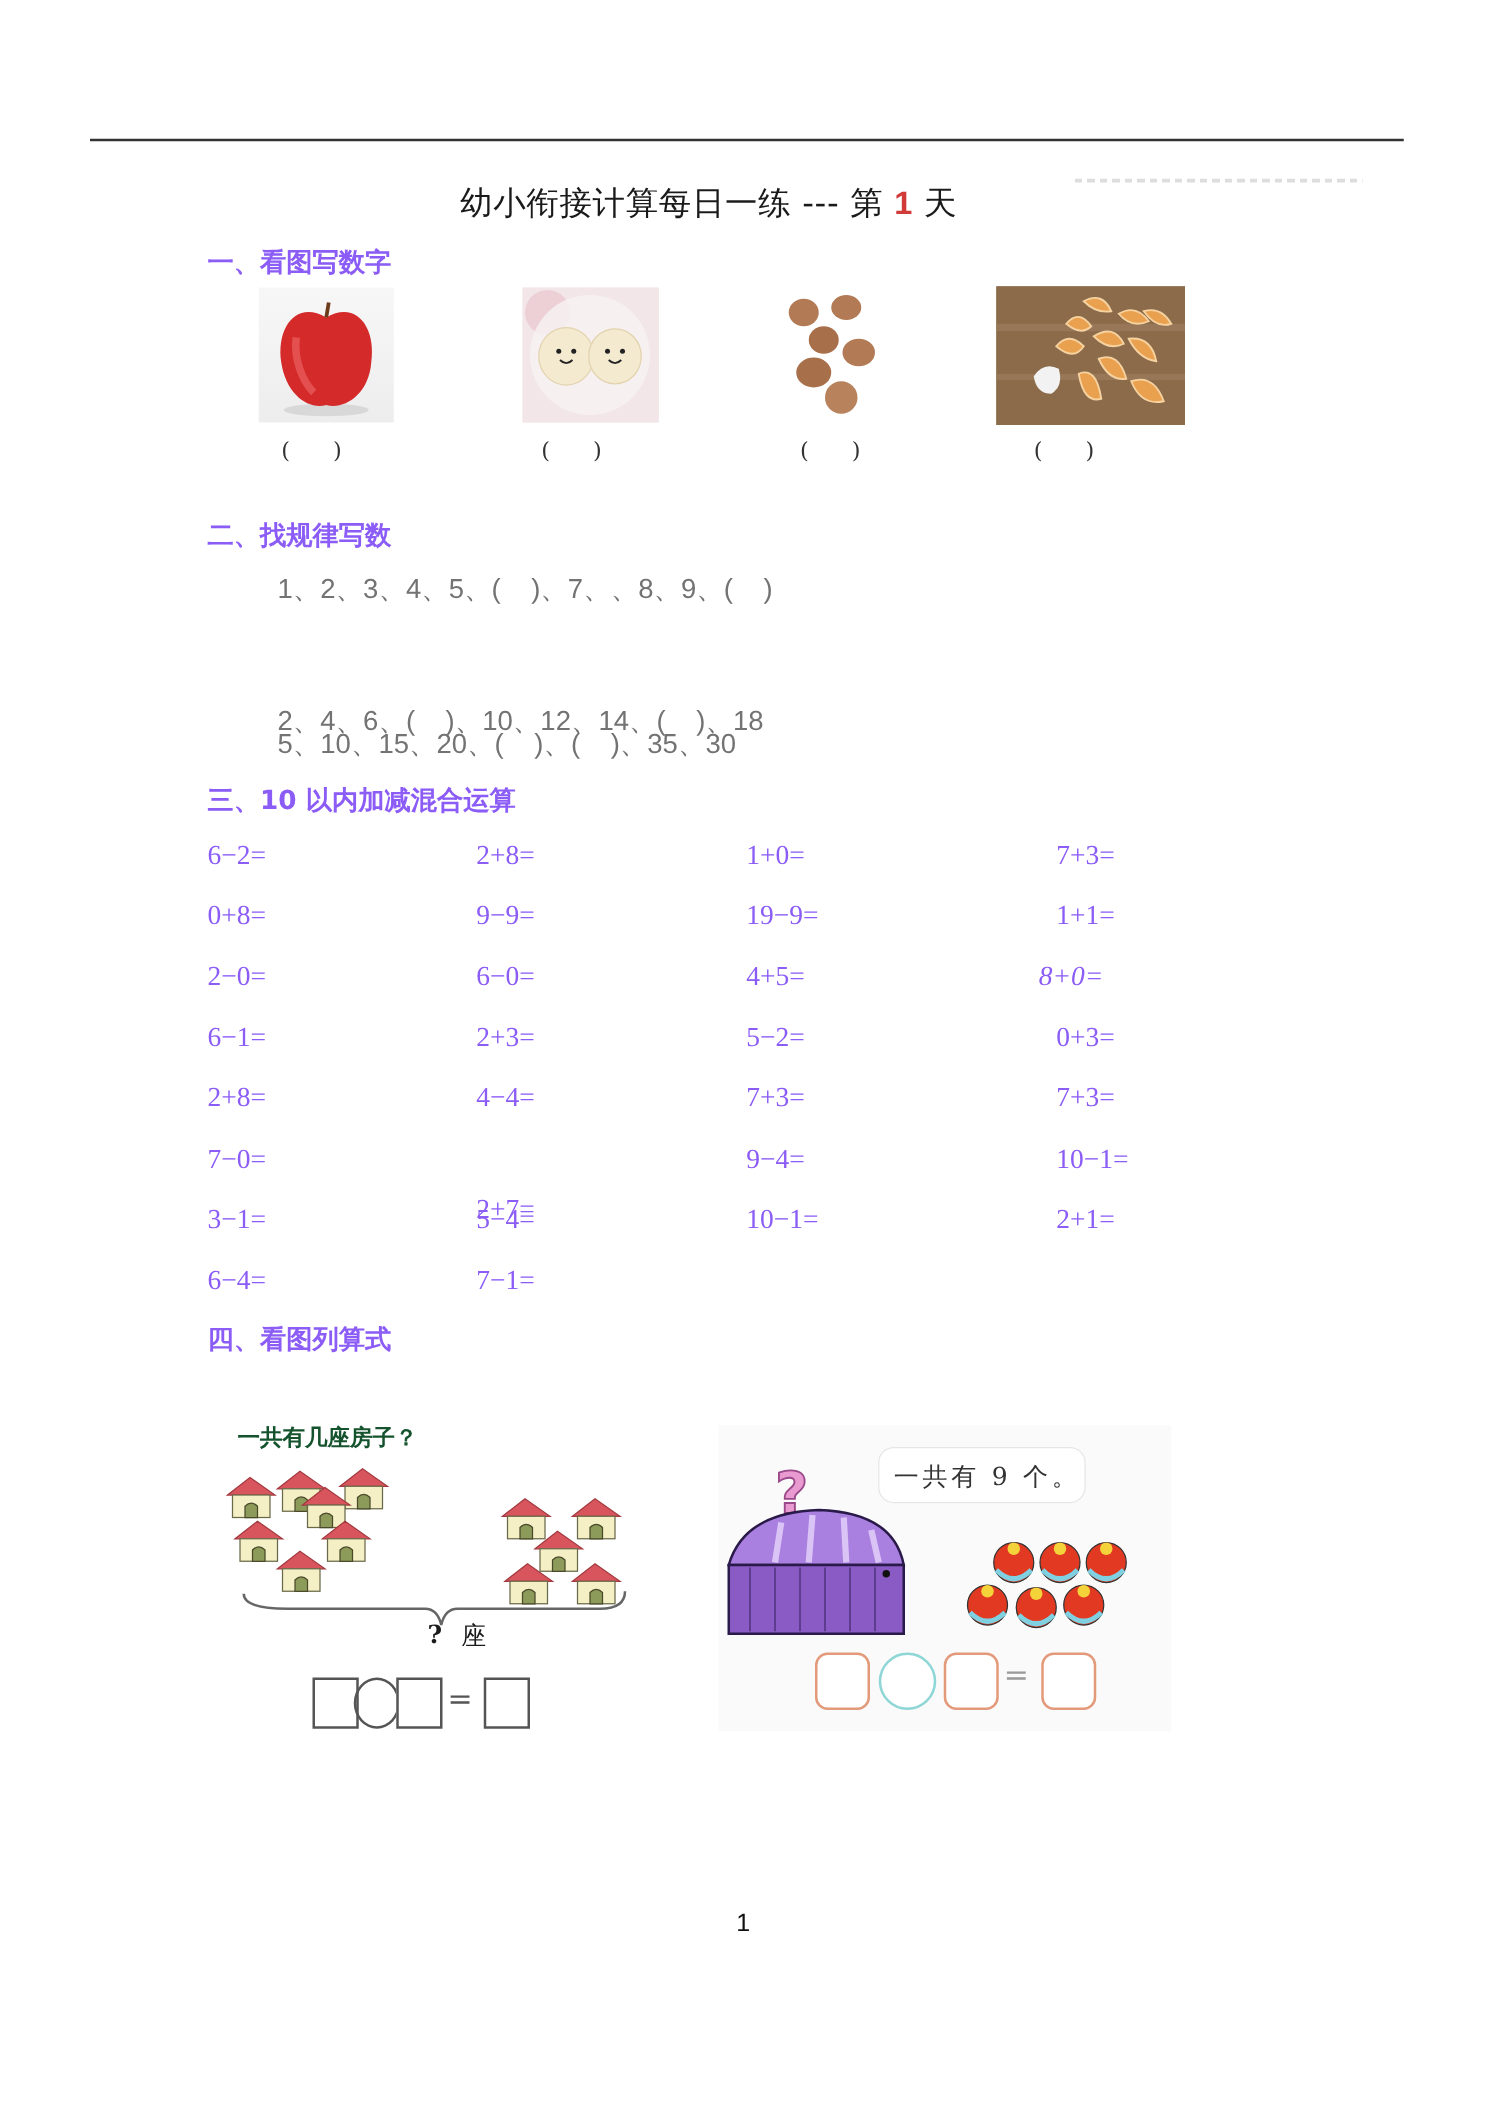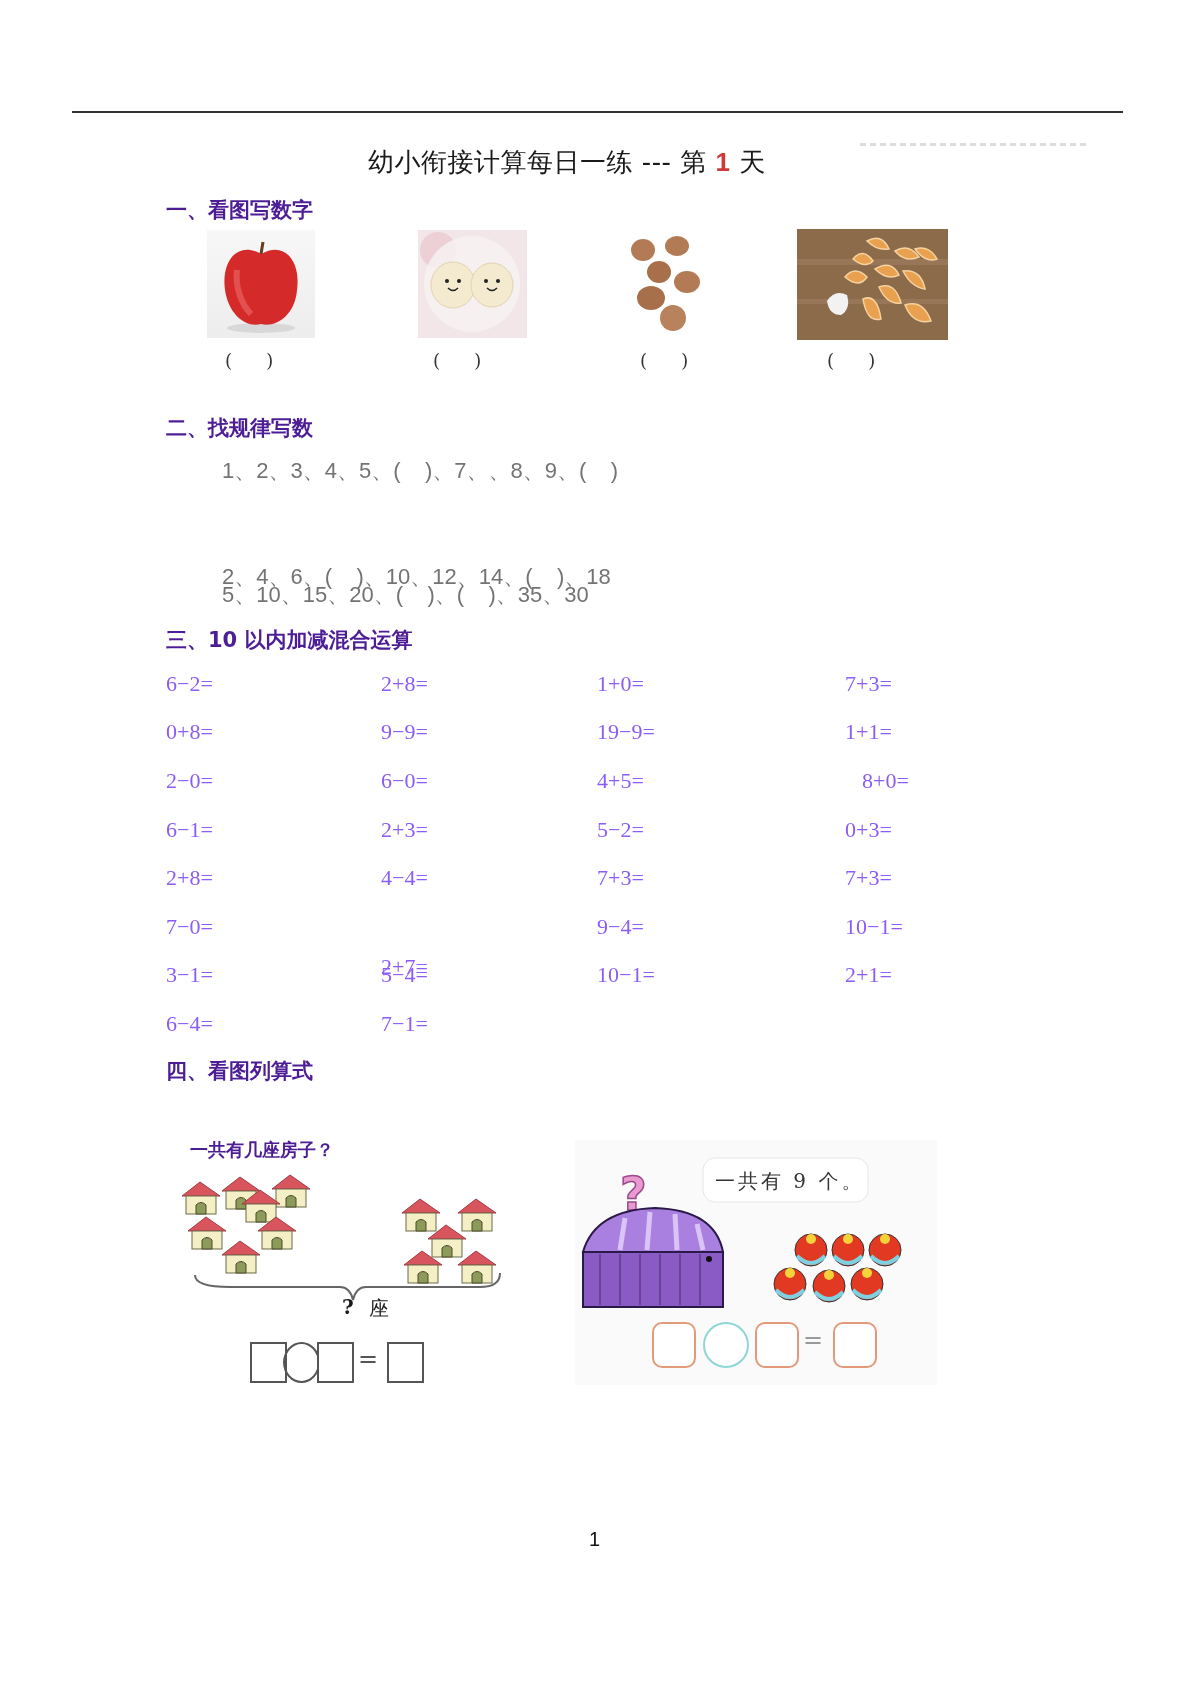--- a/index.html
+++ b/index.html
@@ -4,26 +4,26 @@
 <style>
   html, body { margin:0; padding:0; background:#ffffff; }
   body { width:1191px; height:1684px; position:relative; overflow:hidden;
          font-family:"DejaVu Sans", "Liberation Sans", sans-serif; color:#1a1a1a; }
   .abs { position:absolute; }
   .top-rule { left:72px; top:111px; width:1051px; height:2px; background:#333; }
   .faint-mark { left:860px; top:143px; width:230px; height:3px;
     background:repeating-linear-gradient(90deg,#cfcfcf 0 6px,transparent 6px 10px); opacity:.7; }
   .title { left:368px; top:145px; font-size:26px; letter-spacing:0.5px; white-space:nowrap; color:#1a1a1a; }
   .title .day { color:#d23a3a; font-weight:bold; font-family:"Liberation Sans", sans-serif; }
-  .section-h { font-size:21px; font-weight:bold; white-space:nowrap; color:#4c1d95; }
+  .section-h { font-size:21px; font-weight:bold; white-space:nowrap; color:#8b5cf6; }
   .pic { position:absolute; overflow:hidden; }
   .paren { position:absolute; font-size:18px; color:#333; white-space:pre; font-family:"DejaVu Serif", serif; }
   .seq { position:absolute; left:222px; font-size:22px; white-space:pre; color:#737373; font-family:"Liberation Sans", sans-serif; }
   .eq { position:absolute; font-size:22px; font-family:"Liberation Serif", serif; color:#8b5cf6; white-space:nowrap; }
-  .q-text { font-family:"DejaVu Serif", serif; font-size:18px; font-weight:bold; color:#4c1d95; white-space:nowrap; }
+  .q-text { font-family:"DejaVu Serif", serif; font-size:18px; font-weight:bold; color:#14532d; white-space:nowrap; }
   .page-num { left:589px; top:1528px; font-size:20px; font-family:"Liberation Sans", sans-serif; color:#111; }
   .box { position:absolute; border:2px solid #555; background:#fff; }
 </style>
 </head>
 <body>
 
 <div class="abs top-rule"></div>
 <div class="abs faint-mark"></div>
 <div class="abs title">
   <span>幼小衔接计算每日一练  ---  第 </span><span class="day">1</span><span> 天</span>
@@ -107,21 +107,21 @@
   <div class="eq" style="left:845px; top:671px;">7+3=</div>
 
   <div class="eq" style="left:166px; top:719px;">0+8=</div>
   <div class="eq" style="left:381px; top:719px;">9−9=</div>
   <div class="eq" style="left:597px; top:719px;">19−9=</div>
   <div class="eq" style="left:845px; top:719px;">1+1=</div>
 
   <div class="eq" style="left:166px; top:768px;">2−0=</div>
   <div class="eq" style="left:381px; top:768px;">6−0=</div>
   <div class="eq" style="left:597px; top:768px;">4+5=</div>
-  <div class="eq" style="left:862px; top:768px;">8+0=</div>
+  <div class="eq" style="left:831px; top:768px;font-style:italic;">8+0=</div>
 
   <div class="eq" style="left:166px; top:817px;">6−1=</div>
   <div class="eq" style="left:381px; top:817px;">2+3=</div>
   <div class="eq" style="left:597px; top:817px;">5−2=</div>
   <div class="eq" style="left:845px; top:817px;">0+3=</div>
 
   <div class="eq" style="left:166px; top:865px;">2+8=</div>
   <div class="eq" style="left:381px; top:865px;">4−4=</div>
   <div class="eq" style="left:597px; top:865px;">7+3=</div>
   <div class="eq" style="left:845px; top:865px;">7+3=</div>

